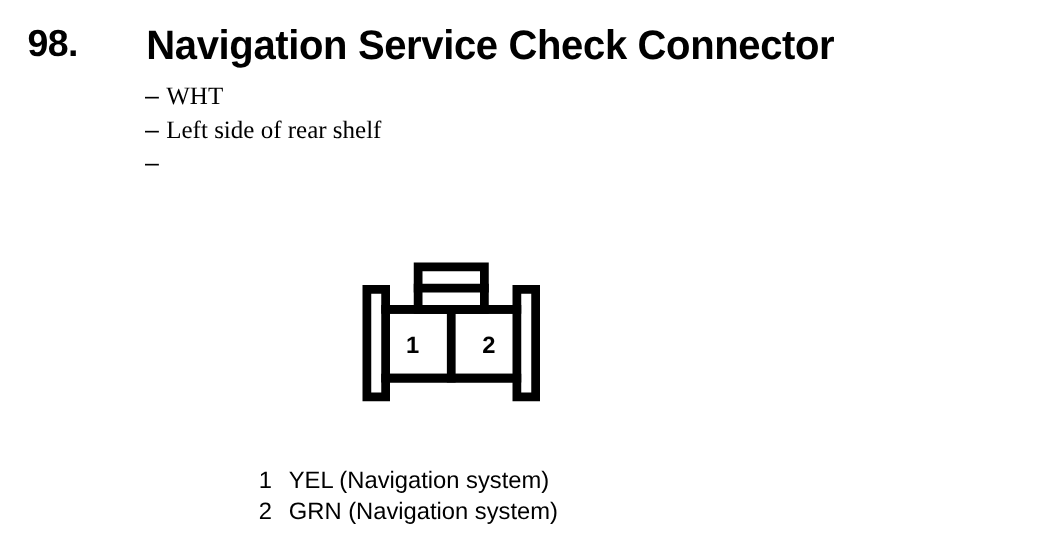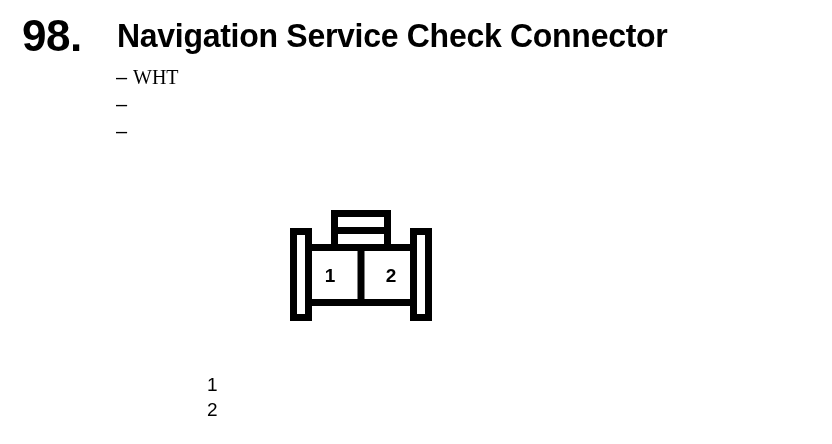--- a/index.html
+++ b/index.html
@@ -21,21 +21,21 @@
   .header {
     position: absolute;
     left: 0;
     top: 0;
     width: 832px;
   }
   .item-number {
     position: absolute;
     left: 22px;
     top: 17px;
-    font-size: 44px;
+    font-size: 30px;
     font-weight: bold;
     line-height: 38px;
     letter-spacing: -0.5px;
     white-space: nowrap;
   }
   .item-title {
     position: absolute;
     left: 117px;
     top: 17px;
     font-size: 33px;
@@ -114,20 +114,21 @@
   <div class="item-title">Navigation Service Check Connector</div>
 </div>
 
 <div class="notes">
   <div class="note-line">
     <span class="note-dash">–</span>
     <span class="note-text">WHT</span>
   </div>
   <div class="note-line">
     <span class="note-dash">–</span>
+    <span class="note-text">Left side of rear shelf</span>
   </div>
   <div class="note-line">
     <span class="note-dash">–</span>
   </div>
 </div>
 
 <div class="connector">
   <svg width="150" height="120" viewBox="0 0 150 120" xmlns="http://www.w3.org/2000/svg">
     <g fill="none" stroke="#000000" stroke-width="7" stroke-linejoin="miter" stroke-linecap="square">
 
@@ -143,17 +144,19 @@
       <line x1="75" y1="41.5" x2="75" y2="96.5"></line>
     </g>
     <text x="44" y="76" font-family="Liberation Sans, sans-serif" font-size="19" font-weight="bold" text-anchor="middle" fill="#000000">1</text>
     <text x="105" y="76" font-family="Liberation Sans, sans-serif" font-size="19" font-weight="bold" text-anchor="middle" fill="#000000">2</text>
   </svg>
 </div>
 
 <div class="legend">
   <div class="legend-row">
     <span class="legend-pin">1</span>
+    <span class="legend-desc">YEL (Navigation system)</span>
   </div>
   <div class="legend-row">
     <span class="legend-pin">2</span>
+    <span class="legend-desc">GRN (Navigation system)</span>
   </div>
 </div>
 
 </body></html>

